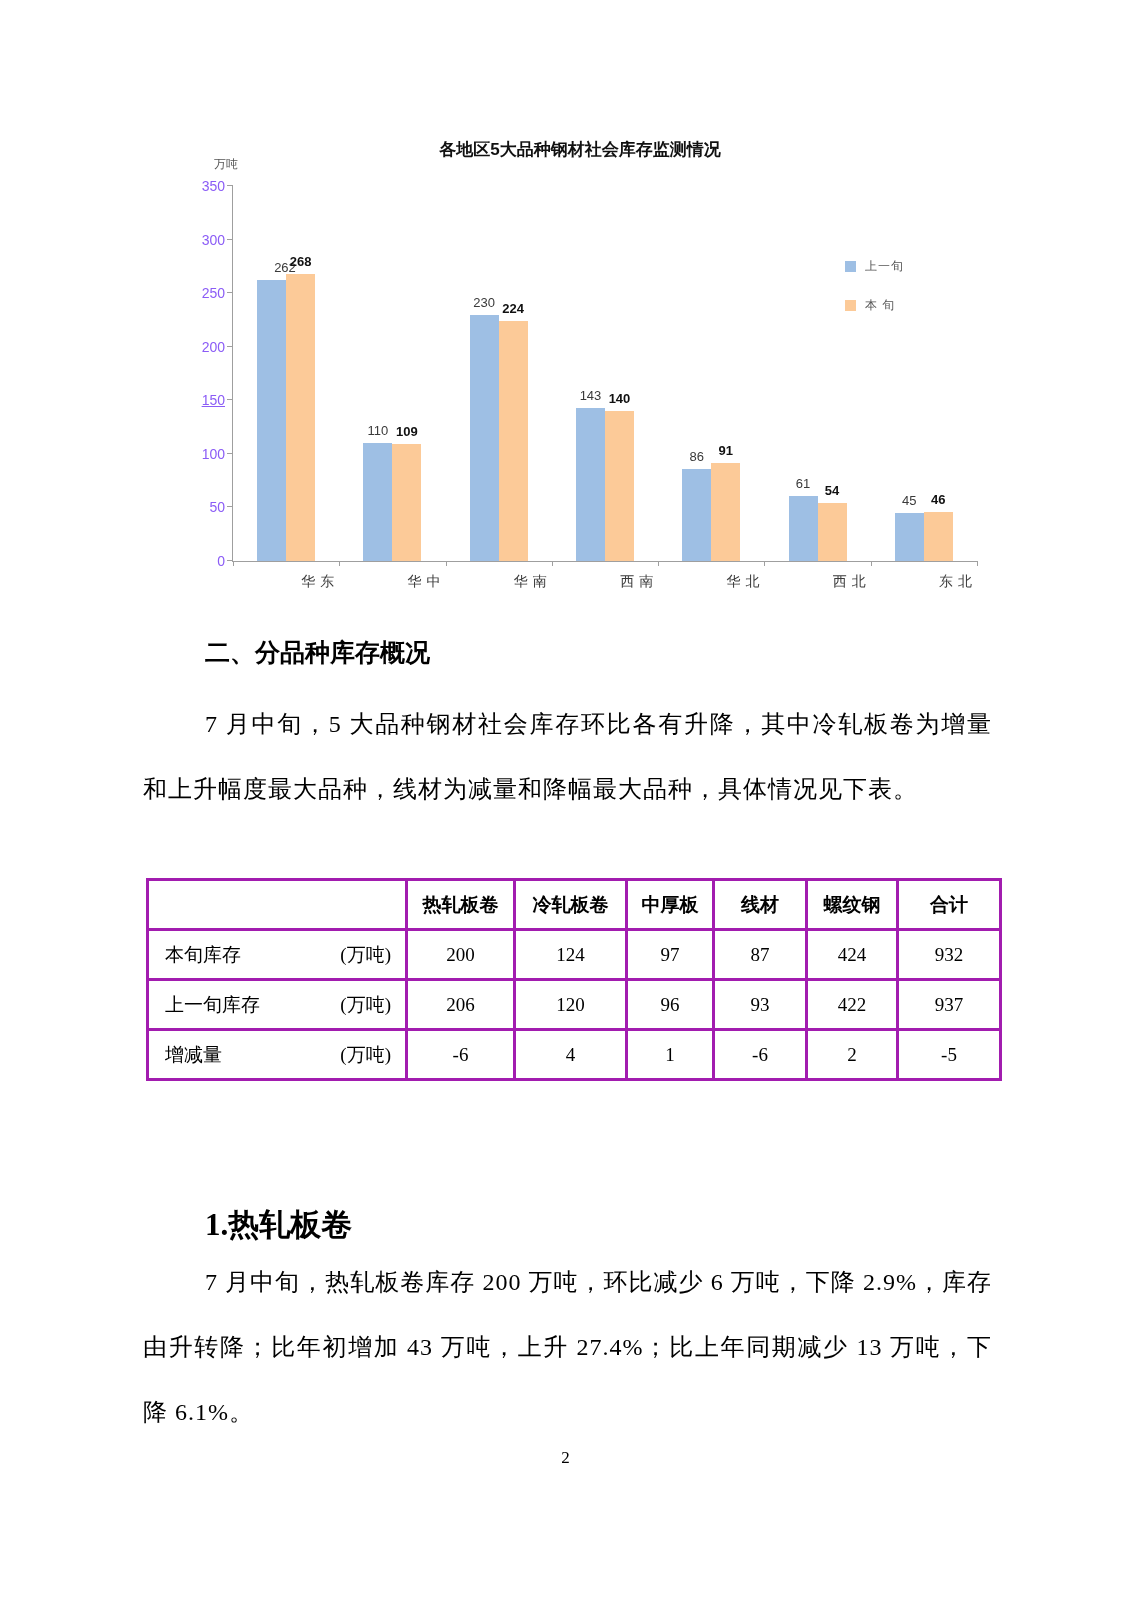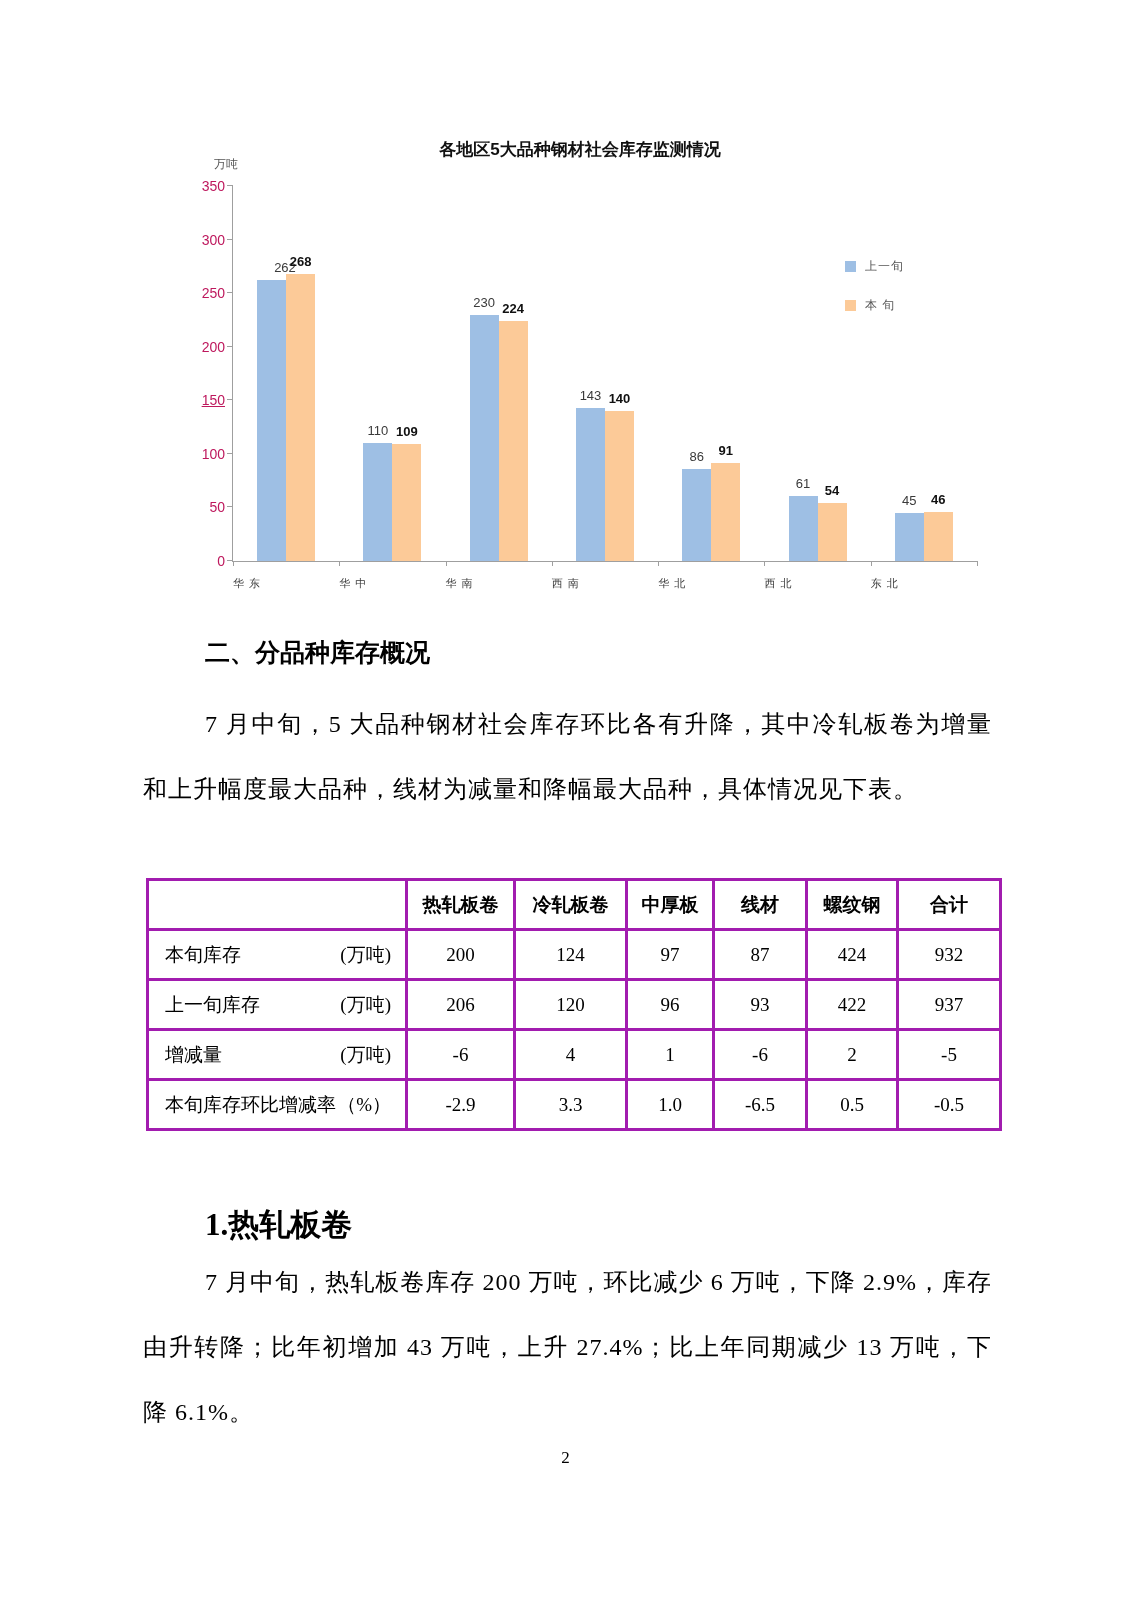--- a/index.html
+++ b/index.html
@@ -10,27 +10,27 @@
   }
   
   .chart{position:absolute;left:0;top:0;width:1131px;height:620px;
     font-family:"Liberation Sans",sans-serif;}
   .chart-title{position:absolute;left:180px;top:138px;width:800px;
     text-align:center;font-size:17px;font-weight:bold;color:#111;}
   .y-unit{position:absolute;left:214px;top:156px;font-size:12px;color:#555;}
   .plot{position:absolute;left:232px;top:186px;width:744px;height:375px;
     border-left:1px solid #9f9f9f;border-bottom:1px solid #9f9f9f;}
   .ytick-label{position:absolute;left:-50px;width:42px;text-align:right;
-    font-size:14px;color:#be185d;line-height:14px;}
+    font-size:14px;color:#8b5cf6;line-height:14px;}
   .ytick-mark{position:absolute;left:-6px;width:6px;height:1px;background:#9f9f9f;}
   .xtick-mark{position:absolute;top:100%;width:1px;height:5px;background:#9f9f9f;}
   .bar{position:absolute;bottom:0;width:29px;}
   .bar-label{position:absolute;width:58px;text-align:center;font-size:13px;color:#3a3a3a;line-height:13px;}
   .bar-label.s1{font-weight:bold;color:#111;}
-  .x-label{position:absolute;bottom:-30px;text-align:left;font-size:11px;
+  .x-label{position:absolute;bottom:-30px;text-align:right;font-size:14px;
     color:#3a3a3a;letter-spacing:5px;}
   .legend{position:absolute;left:845px;top:258px;}
   .legend-entry{display:flex;align-items:center;margin-bottom:22px;}
   .legend-swatch{width:11px;height:11px;margin-right:9px;flex:none;}
   .legend-label{font-size:12px;color:#555;letter-spacing:1px;white-space:pre;}
   
   .h-section{position:absolute;left:205px;top:636px;margin:0;
     font-size:25px;font-weight:bold;}
   .body-para{position:absolute;left:143px;width:849px;margin:0;
     font-size:24px;line-height:65px;text-align:justify;text-indent:62px;
@@ -191,34 +191,20 @@
               <span>(万吨)</span>
             </div>
           </td>
           <td>-6</td>
           <td>4</td>
           <td>1</td>
           <td>-6</td>
           <td>2</td>
           <td>-5</td>
         </tr>
-        <tr>
-          <td class="lbl">
-            <div class="lbl-inner">
-              <span>本旬库存环比增减率</span>
-              <span>（%）</span>
-            </div>
-          </td>
-          <td>-2.9</td>
-          <td>3.3</td>
-          <td>1.0</td>
-          <td>-6.5</td>
-          <td>0.5</td>
-          <td>-0.5</td>
-        </tr>
       </tbody>
     </table>
 
   <h3 class="h-sub">1.热轧板卷</h3>
   <p class="body-para para2">7 月中旬，热轧板卷库存 200 万吨，环比减少 6 万吨，下降 2.9%，库存由升转降；比年初增加 43 万吨，上升 27.4%；比上年同期减少 13 万吨，下降 6.1%。</p>
 
   <div class="page-number">2</div>
 </div>
 
 </body></html>

